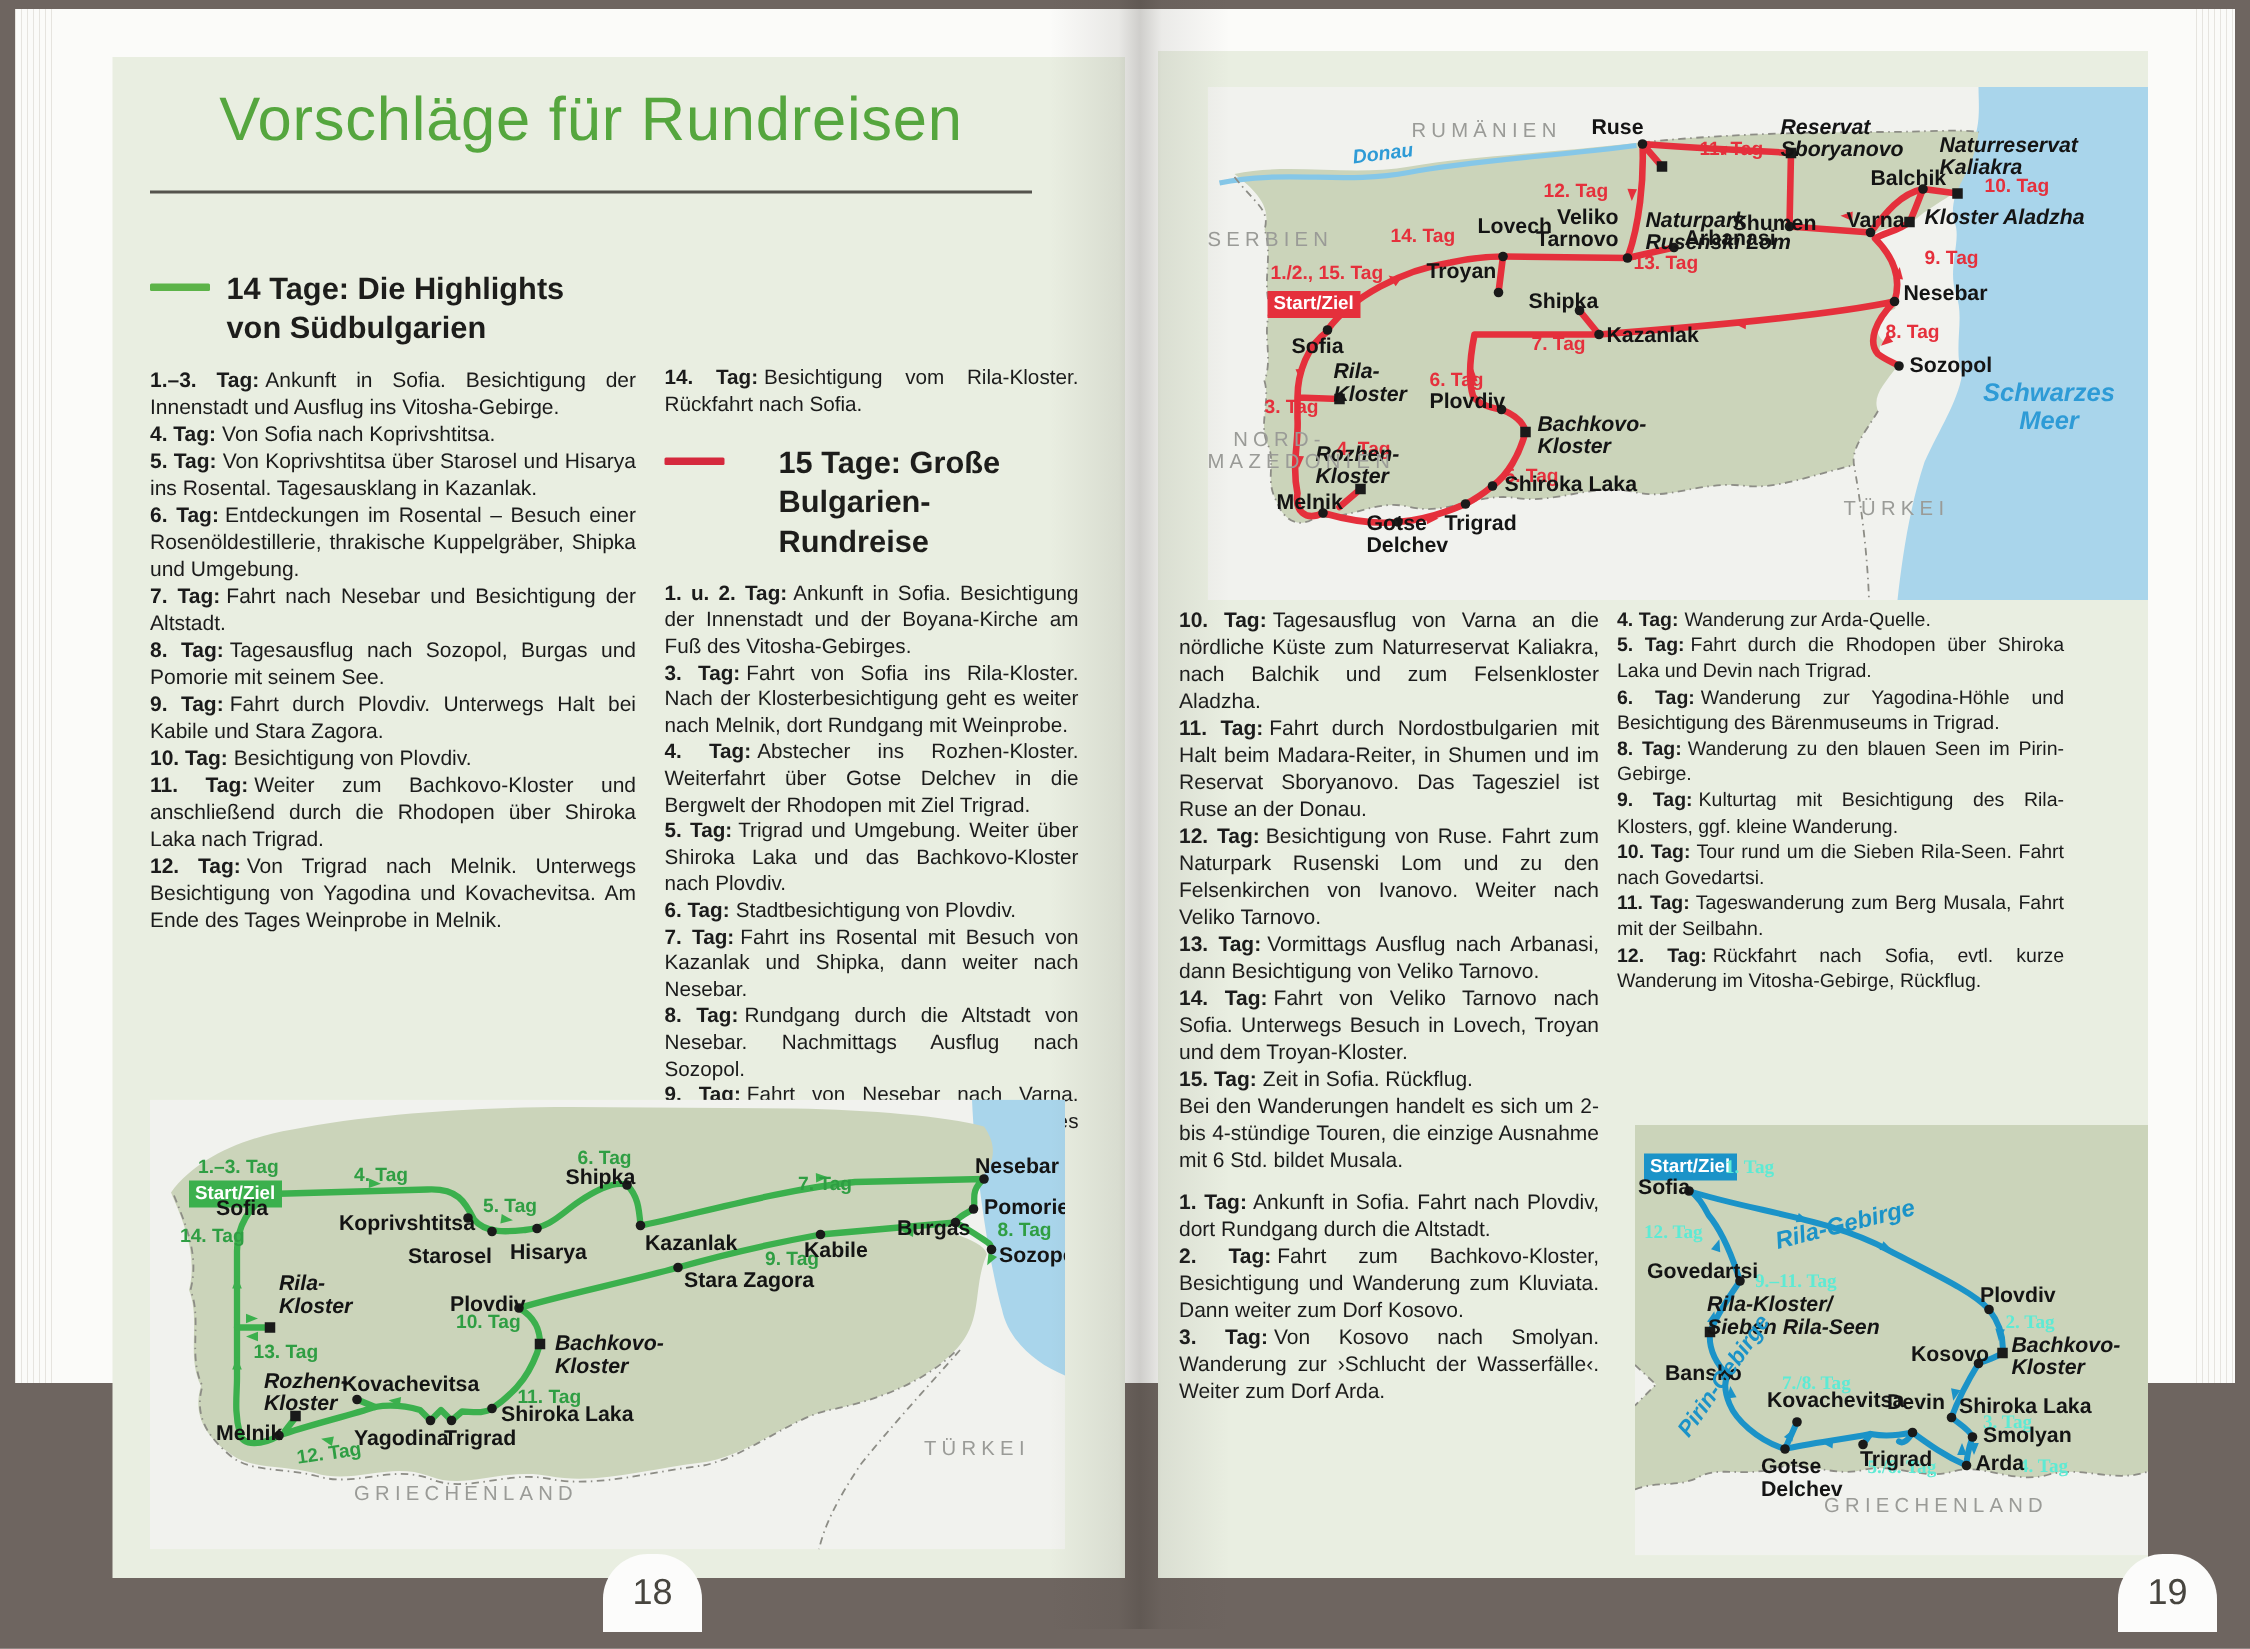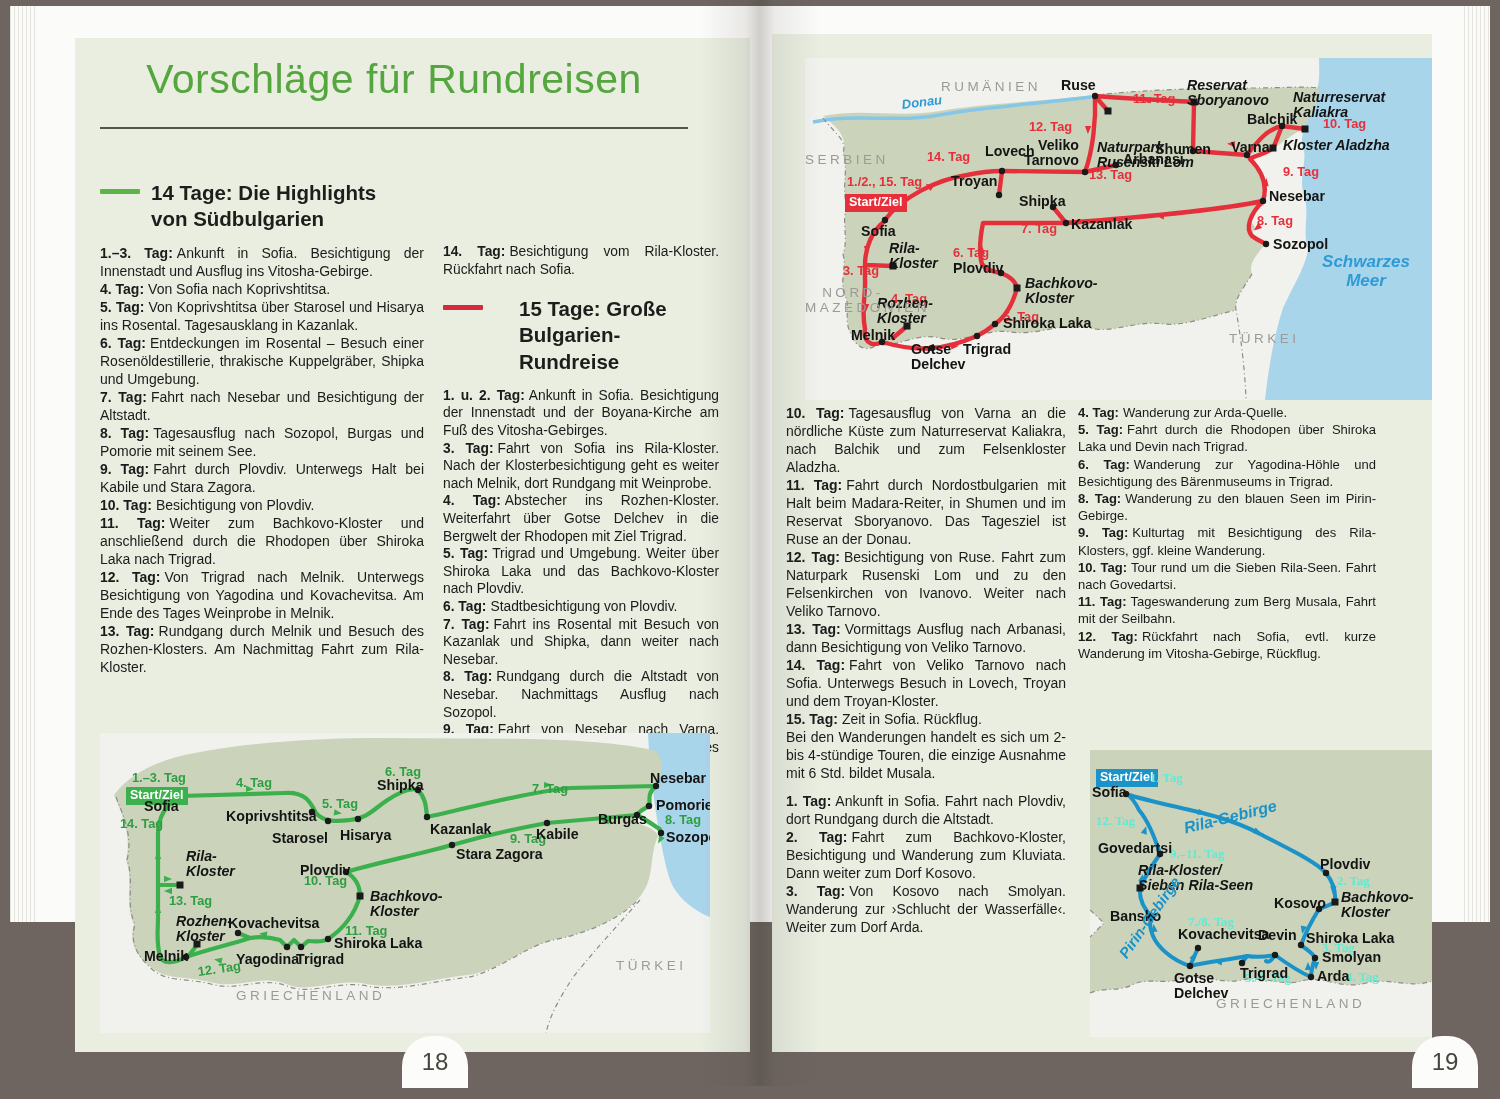--- a/index.html
+++ b/index.html
@@ -72,21 +72,20 @@
     <p class="day"><b>1.–3. Tag:</b><span>Ankunft in Sofia. Besichtig­ung der Innenstadt und Ausflug ins Vitosha-Gebirge.</span></p>
         <p class="day"><b>4. Tag:</b><span>Von Sofia nach Koprivshtitsa.</span></p>
         <p class="day"><b>5. Tag:</b><span>Von Koprivshtitsa über Starosel und Hisarya ins Rosental. Tagesausklang in Kazanlak.</span></p>
         <p class="day"><b>6. Tag:</b><span>Entdeckungen im Rosental – Besuch einer Rosenöldestillerie, thrakische Kuppelgräber, Shipka und Umgebung.</span></p>
         <p class="day"><b>7. Tag:</b><span>Fahrt nach Nesebar und Besichtigung der Altstadt.</span></p>
         <p class="day"><b>8. Tag:</b><span>Tagesausflug nach Sozopol, Burgas und Pomorie mit seinem See.</span></p>
         <p class="day"><b>9. Tag:</b><span>Fahrt durch Plovdiv. Unterwegs Halt bei Kabile und Stara Zagora.</span></p>
         <p class="day"><b>10. Tag:</b><span>Besichtigung von Plovdiv.</span></p>
         <p class="day"><b>11. Tag:</b><span>Weiter zum Bachkovo-Kloster und anschließend durch die Rhodopen über Shiroka Laka nach Trigrad.</span></p>
         <p class="day"><b>12. Tag:</b><span>Von Trigrad nach Melnik. Unterwegs Besichtigung von Yagodina und Kovachevitsa. Am Ende des Tages Weinprobe in Melnik.</span></p>
-        <p class="day"><b>13. Tag:</b><span>Rundgang durch Melnik und Besuch des Rozhen-Klosters. Am Nachmittag Fahrt zum Rila-Kloster.</span></p>
       </div>
   </div>
 
   <div class="col fz138" style="left:443px;top:243px;width:276px;">
     <p class="day"><b>14. Tag:</b><span>Besichtigung vom Rila-Kloster. Rückfahrt nach Sofia.</span></p>
     <div class="tour-head mt18">
       <div class="tour-dash dash-red"></div>
       <div class="tour-title">
         <div>15 Tage: Große</div>
         <div>Bulgarien-Rundreise</div>

